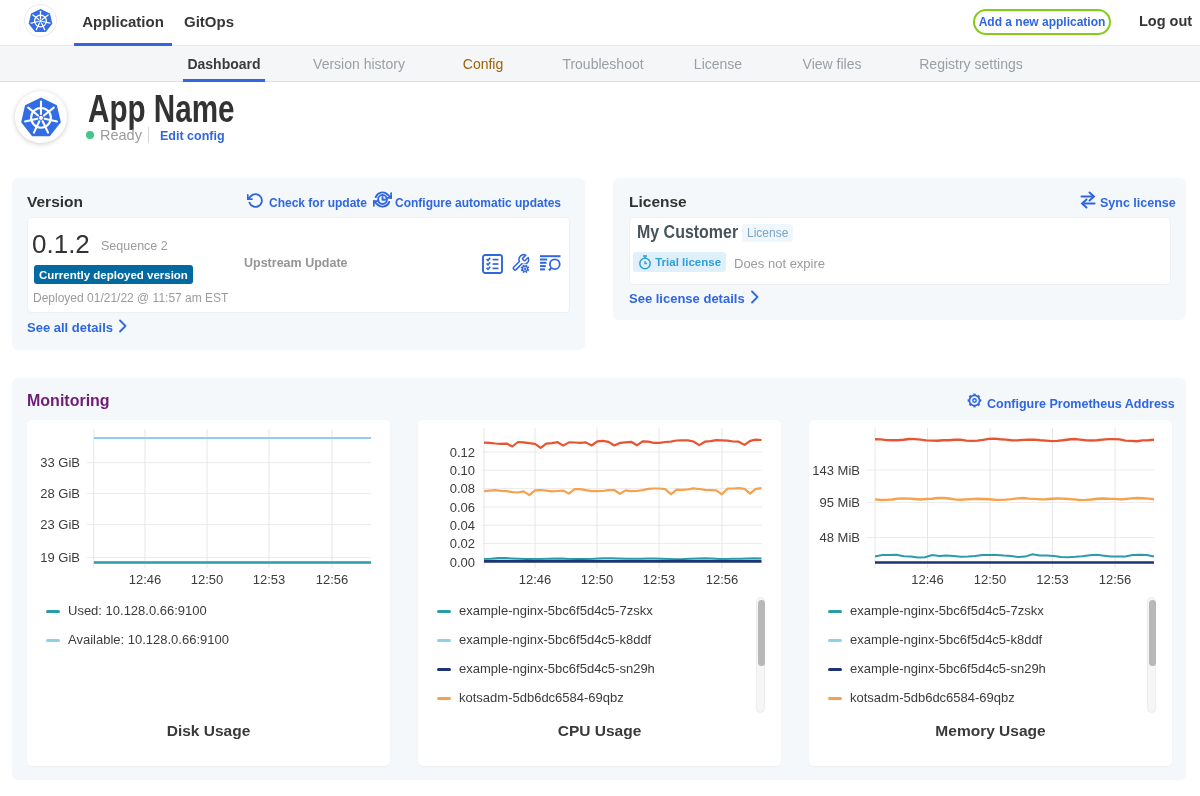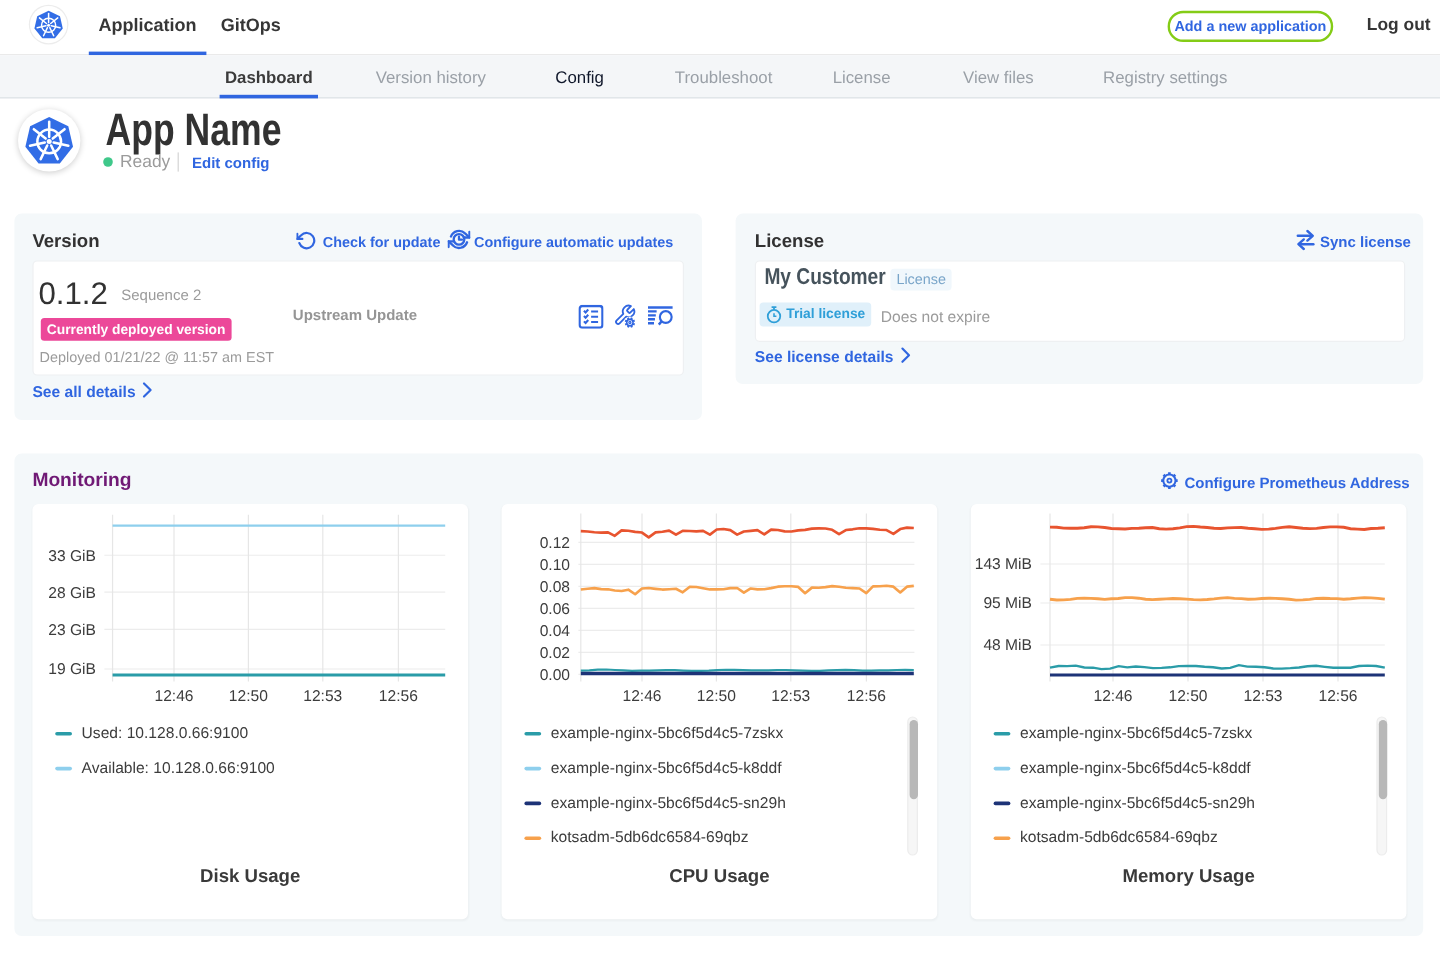--- a/index.html
+++ b/index.html
@@ -23,21 +23,21 @@
     </svg>
   </div>
 <div class="abs" style="left:74px;top:0;width:98px;height:46px;border-bottom:3px solid #3066e0;display:flex;align-items:center;justify-content:center;font-size:15px;font-weight:bold;color:#363636">Application</div>
 <div class="abs" style="left:186px;top:0;width:46px;height:43px;display:flex;align-items:center;justify-content:center;font-size:15px;font-weight:bold;color:#363636">GitOps</div>
 <div class="abs" style="left:973px;top:9px;width:138px;height:26px;border:2px solid #84cc16;border-radius:14px;display:flex;align-items:center;justify-content:center;font-size:12px;font-weight:bold;color:#3066e0">Add a new application</div>
 <div class="abs" style="left:1139px;top:13px;font-size:14.5px;font-weight:bold;color:#363636">Log out</div>
 <div class="abs" style="left:0;top:46px;width:1200px;height:36px;background:#f4f6f8;border-bottom:1px solid #dde1e5"></div>
 <div class="abs" style="left:144px;top:46px;width:160px;height:36px;display:flex;align-items:center;justify-content:center;font-size:14px;font-weight:bold;color:#3b3b3b">Dashboard</div>
 <div class="abs" style="left:183px;top:79px;width:82px;height:3px;background:#3066e0"></div>
 <div class="abs" style="left:279px;top:46px;width:160px;height:36px;display:flex;align-items:center;justify-content:center;font-size:14px;font-weight:normal;color:#9aa0a7">Version history</div>
-<div class="abs" style="left:403px;top:46px;width:160px;height:36px;display:flex;align-items:center;justify-content:center;font-size:14px;font-weight:normal;color:#0f172a">Config</div>
+<div class="abs" style="left:403px;top:46px;width:160px;height:36px;display:flex;align-items:center;justify-content:center;font-size:14px;font-weight:normal;color:#a16207">Config</div>
 <div class="abs" style="left:523px;top:46px;width:160px;height:36px;display:flex;align-items:center;justify-content:center;font-size:14px;font-weight:normal;color:#9aa0a7">Troubleshoot</div>
 <div class="abs" style="left:638px;top:46px;width:160px;height:36px;display:flex;align-items:center;justify-content:center;font-size:14px;font-weight:normal;color:#9aa0a7">License</div>
 <div class="abs" style="left:752px;top:46px;width:160px;height:36px;display:flex;align-items:center;justify-content:center;font-size:14px;font-weight:normal;color:#9aa0a7">View files</div>
 <div class="abs" style="left:891px;top:46px;width:160px;height:36px;display:flex;align-items:center;justify-content:center;font-size:14px;font-weight:normal;color:#9aa0a7">Registry settings</div>
 <div class="abs" style="left:15px;top:91px;width:52px;height:52px;border-radius:50%;background:#fff;box-shadow:0 1px 5px rgba(0,0,0,0.2);display:flex;align-items:center;justify-content:center">
     <svg width="42" height="42" viewBox="0 0 100 100">
       <polygon points="50.00,3.50 87.92,21.76 97.28,62.79 71.04,95.70 28.96,95.70 2.72,62.79 12.08,21.76" fill="#326de6"></polygon>
       <circle cx="50" cy="52" r="23.5" fill="none" stroke="#fff" stroke-width="5"></circle>
       <line x1="50.0" y1="43.0" x2="50.0" y2="13.0" stroke="#fff" stroke-width="5" stroke-linecap="round"></line>
       <line x1="57.0" y1="46.4" x2="80.5" y2="27.7" stroke="#fff" stroke-width="5" stroke-linecap="round"></line>
@@ -66,21 +66,21 @@
       <polyline points="1 20 1 14 7 14"></polyline>
       <path d="M3.51 9a9 9 0 0 1 14.85-3.36L23 10"></path>
       <path d="M1 14l4.64 4.36A9 9 0 0 0 20.49 15"></path>
       <circle cx="12" cy="12" r="5.6"></circle>
       <path d="M12 9 V12.3 H15.2"></path>
     </svg></div>
 <div class="abs" style="left:395px;top:193px"><span class="bluelink" style="font-size:12px">Configure automatic updates</span></div>
 <div class="abs" style="left:27px;top:217px;width:543px;height:96px;background:#fff;border-radius:4px;border:1px solid #eef0f2"></div>
 <div class="abs" style="left:32px;top:231px;font-size:26px;font-weight:normal;color:#323232;line-height:1">0.1.2</div>
 <div class="abs" style="left:101px;top:240px;font-size:12.5px;color:#9b9b9b;line-height:1">Sequence 2</div>
-<div class="abs" style="left:34px;top:265px;height:19px;background:#ec4899;border-radius:3px;display:flex;align-items:center;padding:0 5px;font-size:11.5px;font-weight:bold;color:#fff">Currently deployed version</div>
+<div class="abs" style="left:34px;top:265px;height:19px;background:#0369a1;border-radius:3px;display:flex;align-items:center;padding:0 5px;font-size:11.5px;font-weight:bold;color:#fff">Currently deployed version</div>
 <div class="abs" style="left:33px;top:291px;font-size:12px;color:#9b9b9b;line-height:1.2">Deployed 01/21/22 @ 11:57 am EST</div>
 <div class="abs" style="left:244px;top:256px;font-size:12.5px;font-weight:bold;color:#959595">Upstream Update</div>
 <div class="abs" style="left:482px;top:254px"><svg width="21" height="20" viewBox="0 0 21 20" fill="none" stroke="#3066e0">
       <rect x="1" y="1" width="19" height="18" rx="2.2" stroke-width="1.9"></rect>
       <path d="M4.6 5.0 l1.4 1.4 2.2-2.5" stroke-width="1.7"></path>
       <path d="M4.6 9.4 l1.4 1.4 2.2-2.5" stroke-width="1.7"></path>
       <path d="M4.6 13.8 l1.4 1.4 2.2-2.5" stroke-width="1.7"></path>
       <line x1="10.6" y1="5.6" x2="16.4" y2="5.6" stroke-width="1.7"></line>
       <line x1="10.6" y1="10" x2="16.4" y2="10" stroke-width="1.7"></line>
       <line x1="10.6" y1="14.4" x2="16.4" y2="14.4" stroke-width="1.7"></line>

